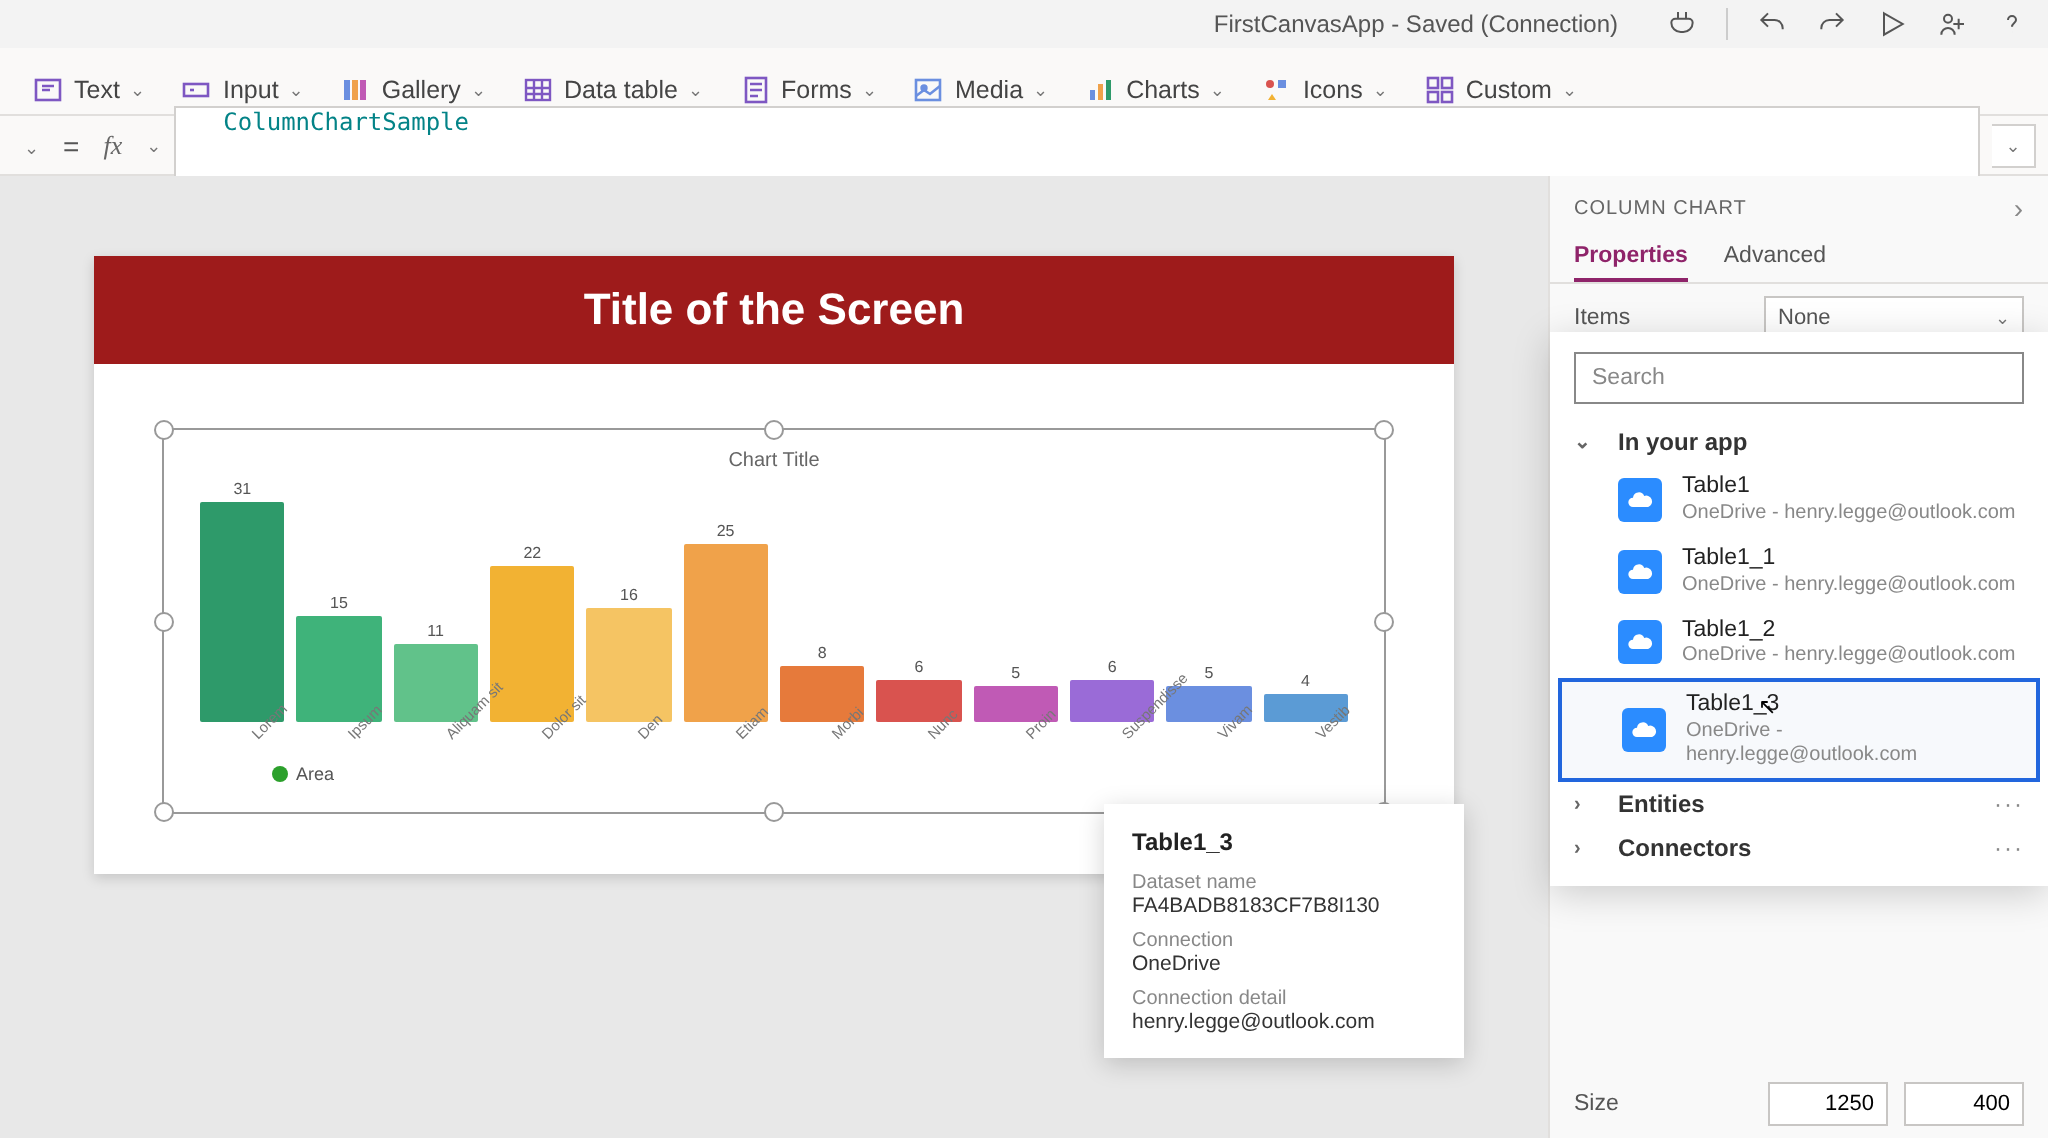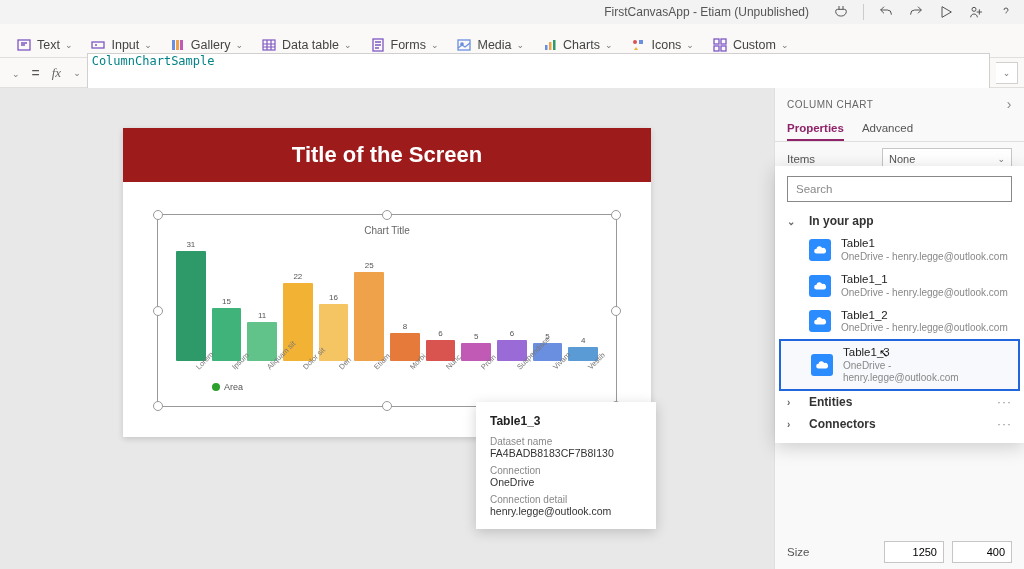--- a/index.html
+++ b/index.html
@@ -12,27 +12,27 @@
 
 .ribbon { height: 34px; background: #faf9f8; border-bottom: 1px solid #e1dfdd; display: flex; align-items: flex-end; padding: 0 8px; gap: 2px; }
 .ribbon-item { display: flex; align-items: center; gap: 5px; padding: 4px 8px; font-size: 12.5px; color: #444; cursor: pointer; border-radius: 2px; }
 .ribbon-item .ri-icon { width: 16px; height: 16px; display:inline-flex; align-items:center; justify-content:center; }
 .chev-down { font-size: 9px; color: #777; margin-left: 0px; }
 
 .fx-bar { height: 30px; background: #faf9f8; border-bottom: 1px solid #e1dfdd; display: flex; align-items: center; padding: 0 6px; gap: 6px; }
 .fx-prop { font-size: 12px; color: #555; padding: 0 6px; }
 .fx-eq { font-size: 14px; color: #555; }
 .fx-icon { font-style: italic; font-family: Georgia, serif; font-size: 13px; color: #666; padding: 0 6px; }
-.fx-input { flex: 1; height: 40px; border: 1px solid #d2d0ce; background: #fff; font-family: Consolas, monospace; font-size: 12px; color: #038387; padding: 0 4px; }
+.fx-input { flex: 1; height: 40px; border: 1px solid #d2d0ce; background: #fff; font-family: Consolas, monospace; font-size: 12px; color: #038387; padding: 0 24px; }
 .fx-expand { width: 22px; height: 22px; border: 1px solid #d2d0ce; border-left:none; background:#fff; display:flex; align-items:center; justify-content:center; font-size:9px; color:#777; }
 
 .workspace { position: absolute; top: 88px; left: 0; right: 0; bottom: 0; display: flex; }
 
 .canvas-area { flex: 1; background: #e8e8e8; display: flex; align-items: flex-start; justify-content: center; padding-top: 40px; position: relative; }
-.canvas { width: 528px; background: #fff; box-shadow: 0 2px 6px rgba(0,0,0,0.15); }
+.canvas { width: 680px; background: #fff; box-shadow: 0 2px 6px rgba(0,0,0,0.15); }
 .screen-title { background: #9e1b1b; color: #fff; font-size: 22px; font-weight: 700; text-align: center; padding: 14px 0; }
 .chart-wrap { padding: 32px 34px 30px; position: relative; border-radius: 20px; }
 .chart-sel { border: 1px solid #999; position: relative; padding: 10px 14px 14px; }
 .sel-handle { position: absolute; width: 10px; height: 10px; background: #fff; border: 1px solid #999; border-radius: 50%; }
 .sel-handle.tl { top:-5px; left:-5px; } .sel-handle.tr { top:-5px; right:-5px; }
 .sel-handle.bl { bottom:-5px; left:-5px; } .sel-handle.br { bottom:-5px; right:-5px; }
 .sel-handle.tm { top:-5px; left:50%; margin-left:-5px; } .sel-handle.bm { bottom:-5px; left:50%; margin-left:-5px; }
 .sel-handle.lm { top:50%; left:-5px; margin-top:-5px; } .sel-handle.rm { top:50%; right:-5px; margin-top:-5px; }
 .chart-title { text-align:center; font-size:10px; color:#666; margin-bottom:8px; }
 .bars { display:flex; align-items:flex-end; height:130px; gap:6px; padding:0 4px; }
@@ -73,21 +73,21 @@
 .ds-cloud svg { width:14px; height:14px; fill:#fff; }
 .ds-text { display:flex; flex-direction:column; line-height:1.2; }
 .ds-name { font-size:11.5px; color:#222; }
 .ds-sub { font-size:10px; color:#888; }
 .cursor-arrow { position:absolute; left:98px; top:6px; font-size:11px; color:#000; z-index:25; }
 </style>
 </head>
 <body>
 
 <div class="titlebar">
-  <span class="app-title">FirstCanvasApp - Etiam (Unpublished)</span>
+  <span class="app-title">FirstCanvasApp - Saved (Connection)</span>
   <svg class="svgicon" viewBox="0 0 24 24">
       <path d="M9 3v5M15 3v5M7 8h10a3 3 0 013 3v0a7 7 0 01-7 7h-2a7 7 0 01-7-7v0a3 3 0 013-3z"></path>
     </svg>
   <span class="vline"></span>
   <svg class="svgicon" viewBox="0 0 24 24">
       <path d="M9 14l-5-5 5-5M4 9h10a6 6 0 016 6v1"></path>
     </svg>
   <svg class="svgicon" viewBox="0 0 24 24">
       <path d="M15 14l5-5-5-5M20 9H10a6 6 0 00-6 6v1"></path>
     </svg>

